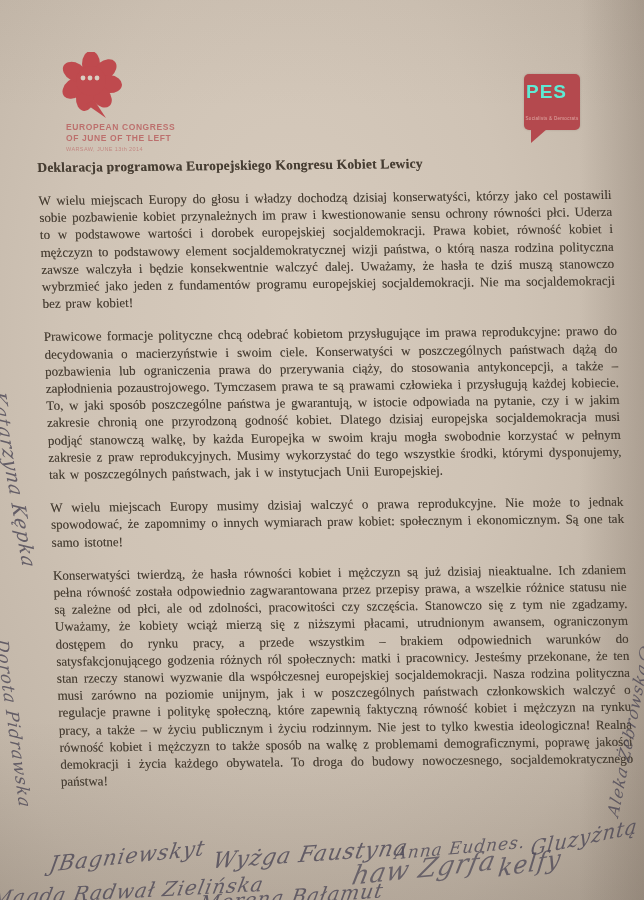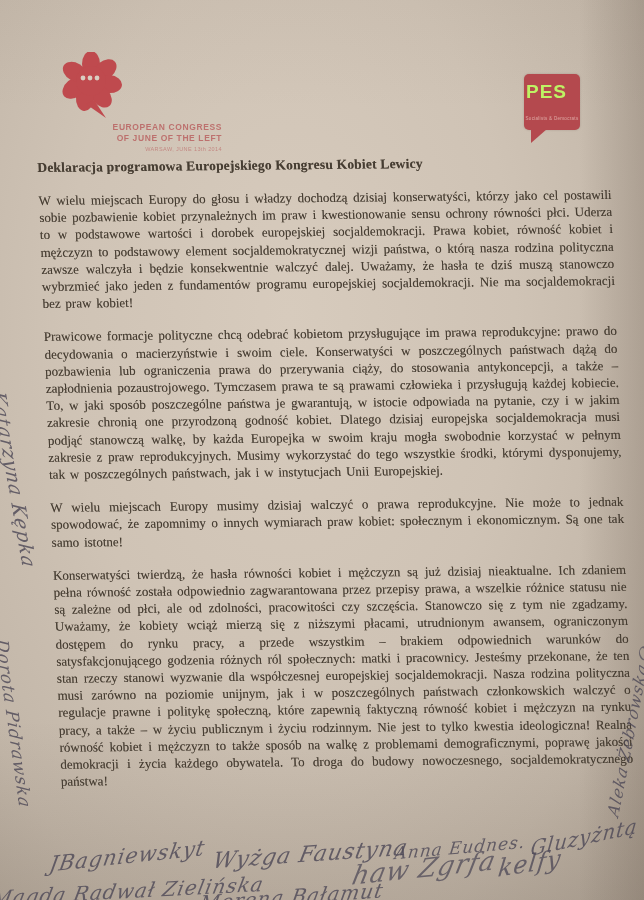--- a/index.html
+++ b/index.html
@@ -8,32 +8,32 @@
     width:644px;height:900px;
     overflow:hidden;
     background:
       linear-gradient(to right, rgba(120,106,92,0) 90%, rgba(110,96,84,.28) 100%),
       linear-gradient(to bottom, rgba(120,106,92,.06) 0%, rgba(120,106,92,0) 12%, rgba(110,96,84,0) 80%, rgba(105,92,80,.18) 100%),
       radial-gradient(ellipse at 45% 35%, #d7cbbd 0%, #cfc3b5 45%, #c2b6a8 78%, #b1a597 100%);
     font-family:"Liberation Serif", serif;
   }
 
   
-  .congress-logo{position:absolute;left:52px;top:52px;width:170px;text-align:right;}
+  .congress-logo{position:absolute;left:52px;top:52px;width:170px;}
   .flower{display:block;margin-left:8px;}
   .congress-lines{margin-top:4px;margin-left:14px;font-family:"Liberation Sans",sans-serif;color:#b85c5c;opacity:.8;}
   .congress-line{font-size:8.5px;font-weight:bold;letter-spacing:.6px;line-height:10.5px;white-space:nowrap;}
   .congress-date{font-size:5.5px;letter-spacing:.4px;margin-top:3px;opacity:.75;white-space:nowrap;}
 
   .pes-logo{position:absolute;left:524px;top:74px;width:56px;height:56px;background:#b4494e;border-radius:5px;
     box-shadow:0 0 2px rgba(90,60,55,.3);}
   .pes-logo::after{content:"";position:absolute;left:7px;bottom:-13px;width:0;height:0;
     border-top:14px solid #b4494e;border-right:16px solid transparent;}
   .pes-word{position:absolute;left:0;right:11px;top:7px;text-align:center;
-    font-family:"Liberation Sans",sans-serif;font-weight:bold;font-size:19px;letter-spacing:1px;color:#bef264;}
+    font-family:"Liberation Sans",sans-serif;font-weight:bold;font-size:19px;letter-spacing:1px;color:#5eead4;}
   .pes-sub{position:absolute;left:0;right:0;bottom:9px;text-align:center;
     font-family:"Liberation Sans",sans-serif;font-size:4.5px;color:rgba(255,240,230,.55);letter-spacing:.3px;white-space:nowrap;}
 
   
   .doc-text{
     position:absolute;left:37px;top:160px;width:573px;
     transform:rotate(-0.6deg) skewX(1.6deg);transform-origin:0 0;
     color:#463d32;
     text-shadow:0 0 .5px rgba(70,61,50,.55);
   }

